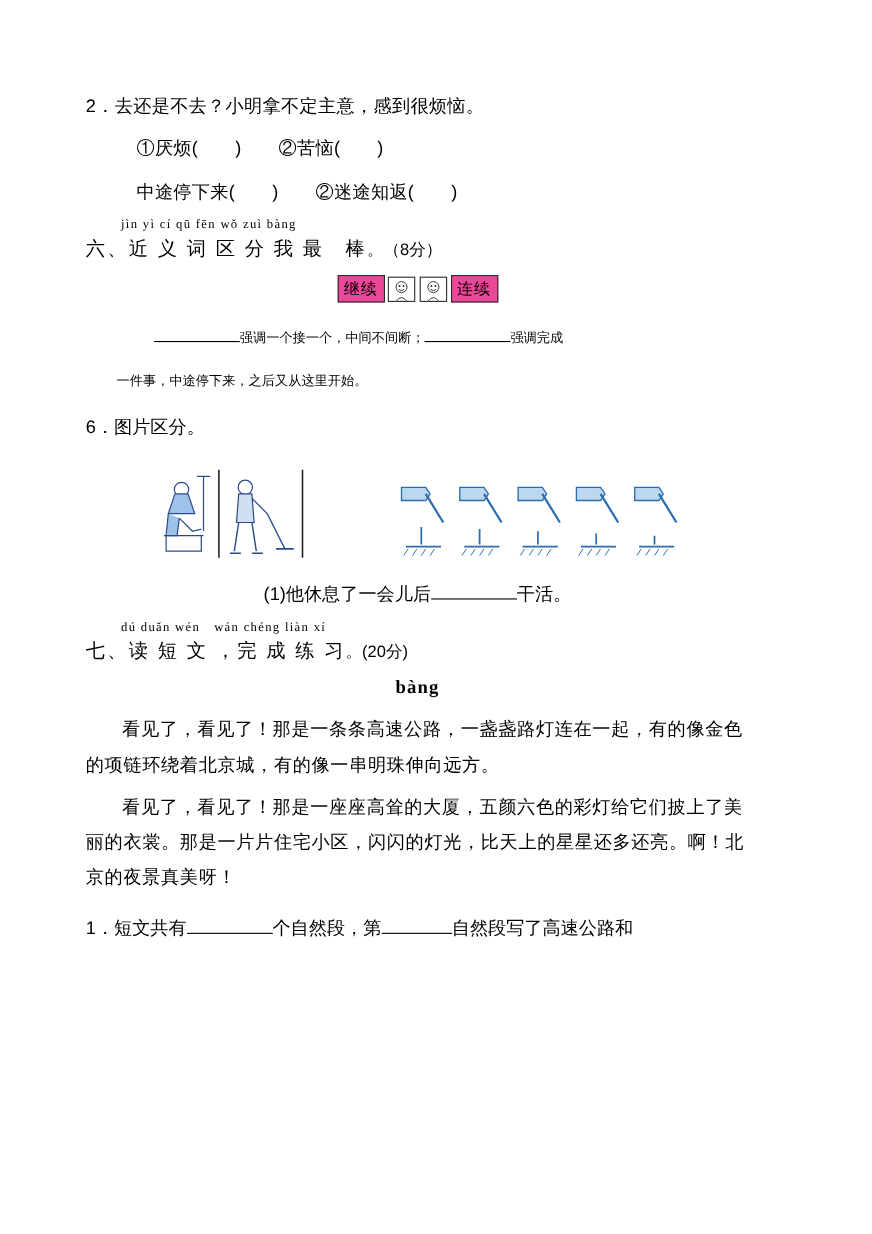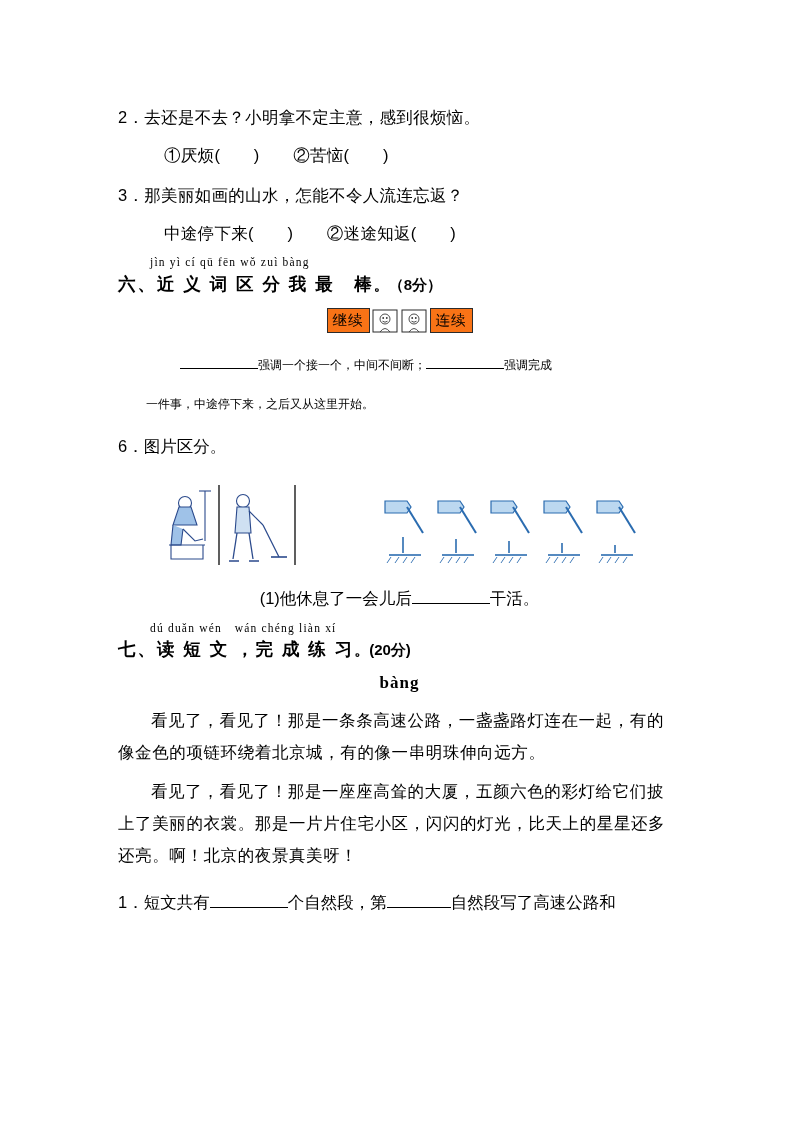--- a/index.html
+++ b/index.html
@@ -14,22 +14,21 @@
     color: #000000;
     position: relative;
     overflow: hidden;
   }
   .page {
     position: absolute;
     left: 0; top: 0;
     width: 793px;
     height: 1033px;
     box-sizing: border-box;
-    padding: 86px 112px 0 118px;
-    margin-top: 20px;
+    padding: 86px 112px 0 78px;
   }
   .q-line {
     font-size: 16.5px;
     line-height: 1.45;
     margin: 0 0 14px 0;
     letter-spacing: 0.3px;
   }
   .q-sub {
     font-size: 16.5px;
     line-height: 1.45;
@@ -48,40 +47,40 @@
     top: -16px;
     left: 32px;
     font-size: 11.5px;
     letter-spacing: 1.2px;
     font-family: "Liberation Serif", serif;
     color: #000;
     white-space: nowrap;
   }
   .sec-title {
     font-size: 17.5px;
-    font-weight: bold;
+    font-weight: normal;
     letter-spacing: 2px;
     display: inline-block;
   }
   .sec-score {
     font-size: 15px;
-    font-weight: bold;
+    font-weight: normal;
     letter-spacing: 0;
   }
   .word-figure {
     text-align: center;
     margin: 6px 0 20px 0;
   }
   .word-box {
     display: inline-block;
     border: 1px solid #2b2b2b;
     padding: 2px 5px;
     font-size: 14.5px;
     letter-spacing: 1px;
-    background: #f97316;
+    background: #ec4899;
     vertical-align: middle;
   }
   .word-mid {
     display: inline-block;
     vertical-align: middle;
     margin: 0 2px;
   }
   .item-line {
     font-size: 16.5px;
     line-height: 1.45;
@@ -152,21 +151,20 @@
   svg { display: block; }
 </style>
 </head>
 <body>
 
 <div class="page">
 
   <p class="q-line">2．去还是不去？小明拿不定主意，感到很烦恼。</p>
   <p class="q-sub">①厌烦(　　)　　②苦恼(　　)</p>
 
-  <p class="q-line">3．那美丽如画的山水，怎能不令人流连忘返？</p>
   <p class="q-sub">中途停下来(　　)　　②迷途知返(　　)</p>
 
   <div class="sec-head">
     <span class="pinyin">jìn yì cí qū fēn wǒ zuì bàng</span>
     <span class="sec-title">六、近 义 词 区 分 我 最　棒</span><span class="sec-score">。（8分）</span>
   </div>
 
   <div class="word-figure">
     <span class="word-box">继续</span><span class="word-mid">
       <svg width="56" height="26" viewBox="0 0 56 26">

